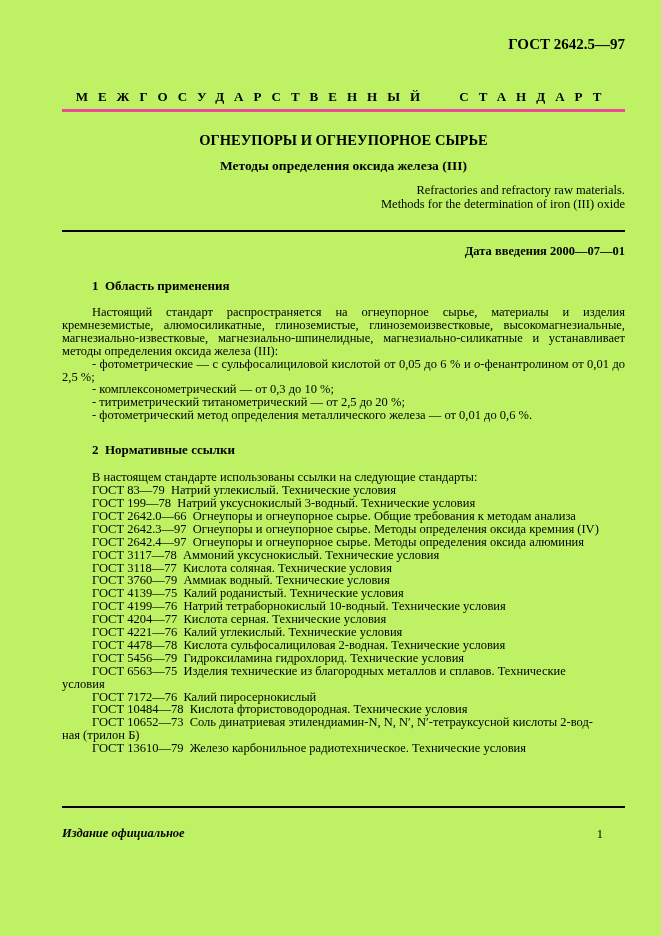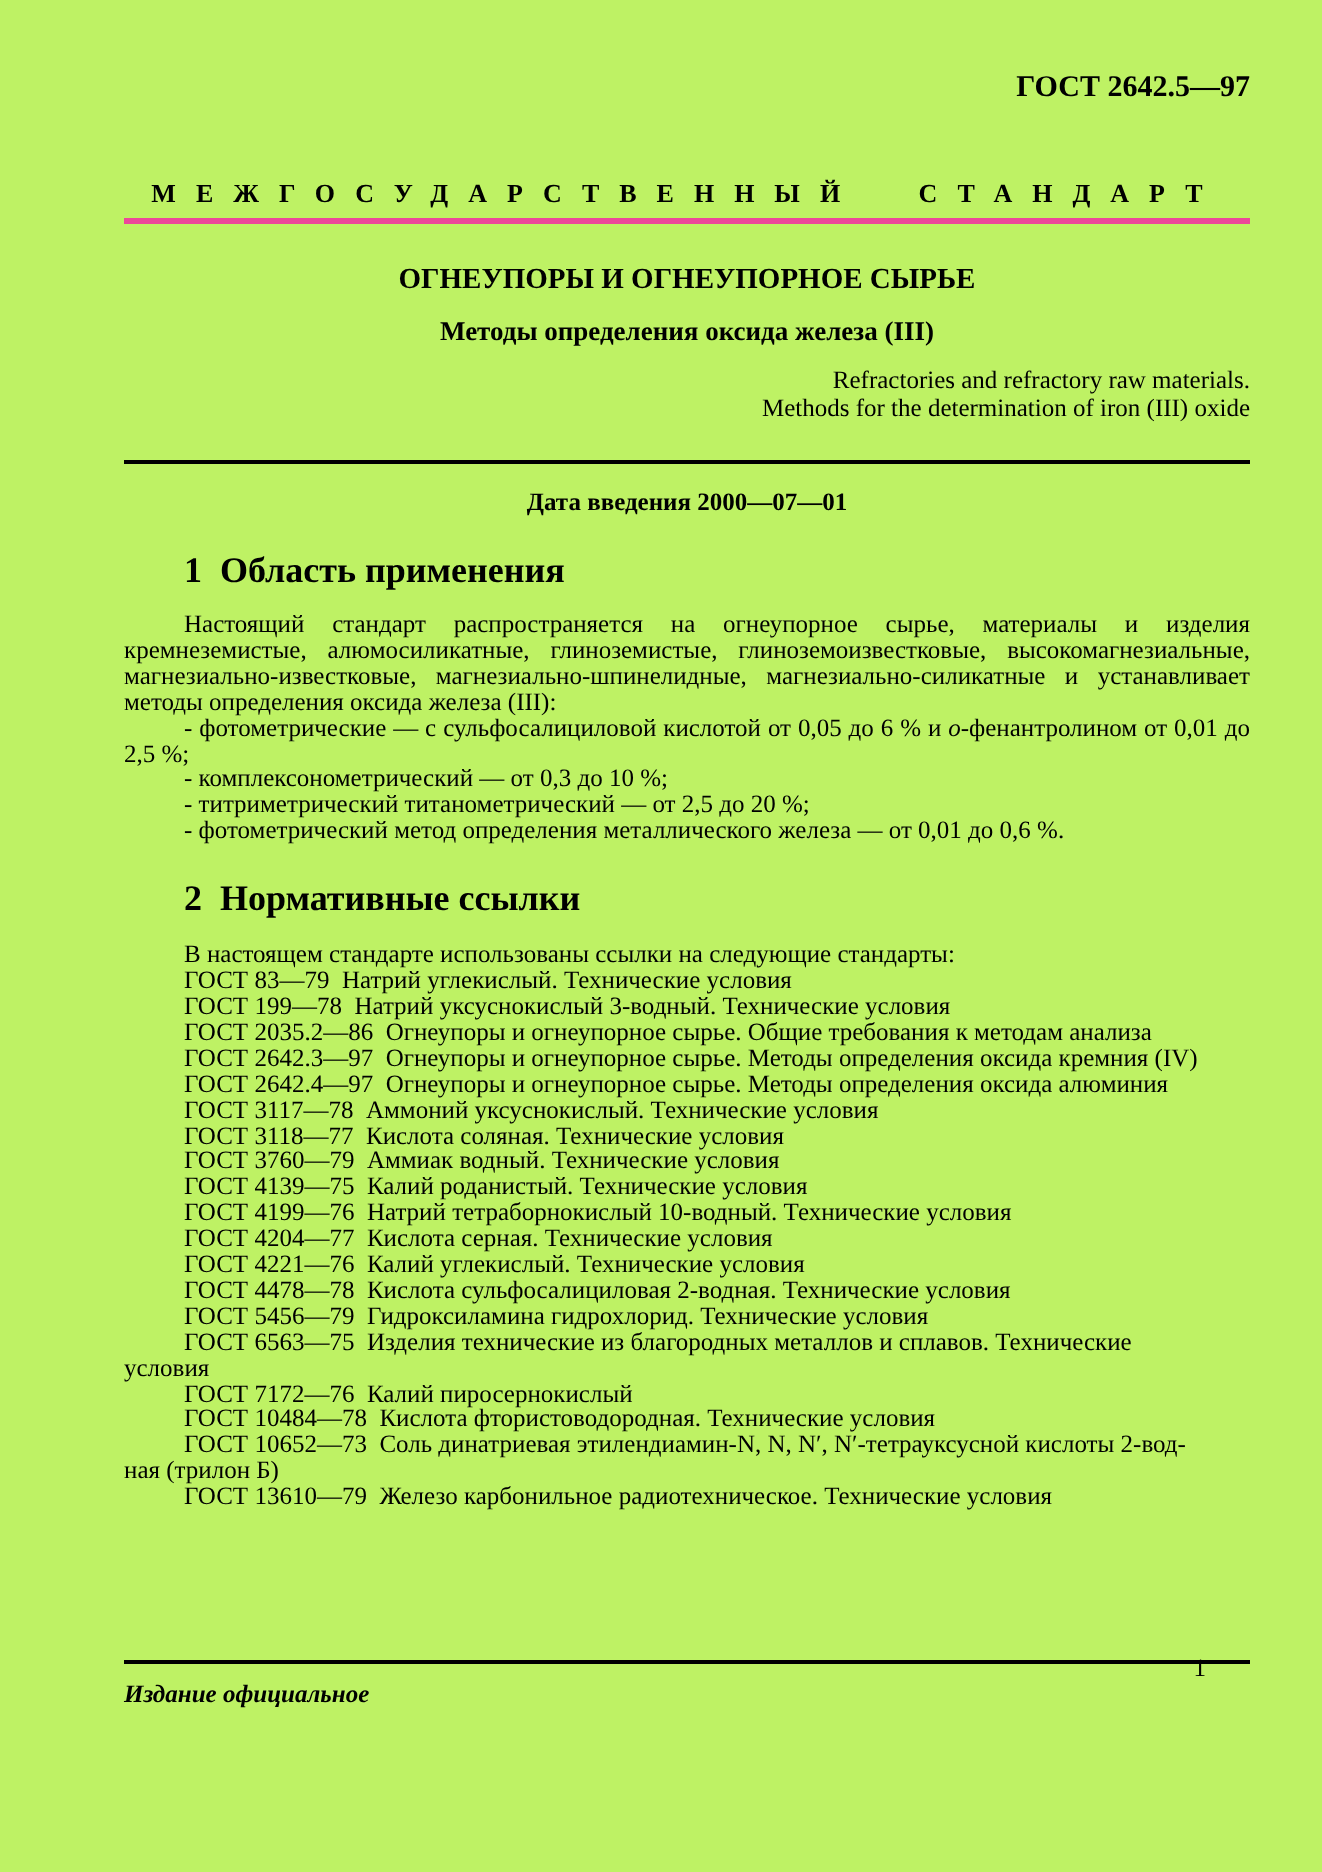--- a/index.html
+++ b/index.html
@@ -13,31 +13,31 @@
   .doc-number { text-align:right; font-weight:bold; font-size:15px; line-height:15px; }
   .std-type {
     margin-top:38px; text-align:center; font-weight:bold; font-size:13px; line-height:14px;
     letter-spacing:10px; word-spacing:16px; white-space:nowrap;
     border-bottom:3px solid #ec4899; padding-bottom:5px;
   }
   .title-ru { margin-top:21px; text-align:center; font-weight:bold; font-size:14.5px; line-height:15px; }
   .subtitle-ru { margin-top:11px; text-align:center; font-weight:bold; font-size:13.5px; line-height:14px; }
   .title-en { margin-top:11px; text-align:right; font-size:12.5px; line-height:13.5px; }
   .rule { margin-top:19px; border:none; border-top:2.5px solid #000; height:0; }
-  .date-line { margin-top:13px; text-align:center; font-weight:bold; font-size:12.5px; line-height:13px; }
-  .sec-heading { margin:20px 0 0 30px; font-size:18px; line-height:15px; font-weight:bold; }
+  .date-line { margin-top:13px; text-align:right; font-weight:bold; font-size:12.5px; line-height:13px; }
+  .sec-heading { margin:20px 0 0 30px; font-size:13px; line-height:15px; font-weight:bold; }
   .body { font-size:12.5px; line-height:12.9px; text-align:justify; margin:0; }
   .indent { text-indent:30px; }
   .para1 { margin-top:13px; }
   .intro { margin-top:14px; }
   .refs p { white-space:pre-wrap; }
   .it { font-style:italic; }
   .footer {
-    position:absolute; left:62px; right:36px; top:830px;
-    border-top:2.5px solid #000; padding-top:8px;
+    position:absolute; left:62px; right:36px; top:806px;
+    border-top:2.5px solid #000; padding-top:18px;
   }
   .footer-note { font-weight:bold; font-style:italic; font-size:12.5px; line-height:14px; }
   .page-num { position:absolute; right:58px; top:828px; font-size:12.5px; line-height:13px; }
 </style>
 </head>
 <body>
 
 <div class="page">
   <div class="content">
 
@@ -68,21 +68,21 @@
         <p class="body indent"><span>- фотометрический метод определения металлического железа — от 0,01 до 0,6 %.</span><span class="it"></span><span></span></p>
       </div>
 
     <h2 class="sec-heading">2 Нормативные ссылки</h2>
 
     <p class="body indent intro">В настоящем стандарте использованы ссылки на следующие стандарты:</p>
 
     <div class="refs">
         <p class="body indent">ГОСТ 83—79 Натрий углекислый. Технические условия</p>
         <p class="body indent">ГОСТ 199—78 Натрий уксуснокислый 3-водный. Технические условия</p>
-        <p class="body indent">ГОСТ 2035.2—86 Огнеупоры и огнеупорное сырье. Общие требования к методам анализа</p>
+        <p class="body indent">ГОСТ 2642.0—66 Огнеупоры и огнеупорное сырье. Общие требования к методам анализа</p>
         <p class="body indent">ГОСТ 2642.3—97 Огнеупоры и огнеупорное сырье. Методы определения оксида кремния (IV)</p>
         <p class="body indent">ГОСТ 2642.4—97 Огнеупоры и огнеупорное сырье. Методы определения оксида алюминия</p>
         <p class="body indent">ГОСТ 3117—78 Аммоний уксуснокислый. Технические условия</p>
         <p class="body indent">ГОСТ 3118—77 Кислота соляная. Технические условия</p>
         <p class="body indent">ГОСТ 3760—79 Аммиак водный. Технические условия</p>
         <p class="body indent">ГОСТ 4139—75 Калий роданистый. Технические условия</p>
         <p class="body indent">ГОСТ 4199—76 Натрий тетраборнокислый 10-водный. Технические условия</p>
         <p class="body indent">ГОСТ 4204—77 Кислота серная. Технические условия</p>
         <p class="body indent">ГОСТ 4221—76 Калий углекислый. Технические условия</p>
         <p class="body indent">ГОСТ 4478—78 Кислота сульфосалициловая 2-водная. Технические условия</p>

